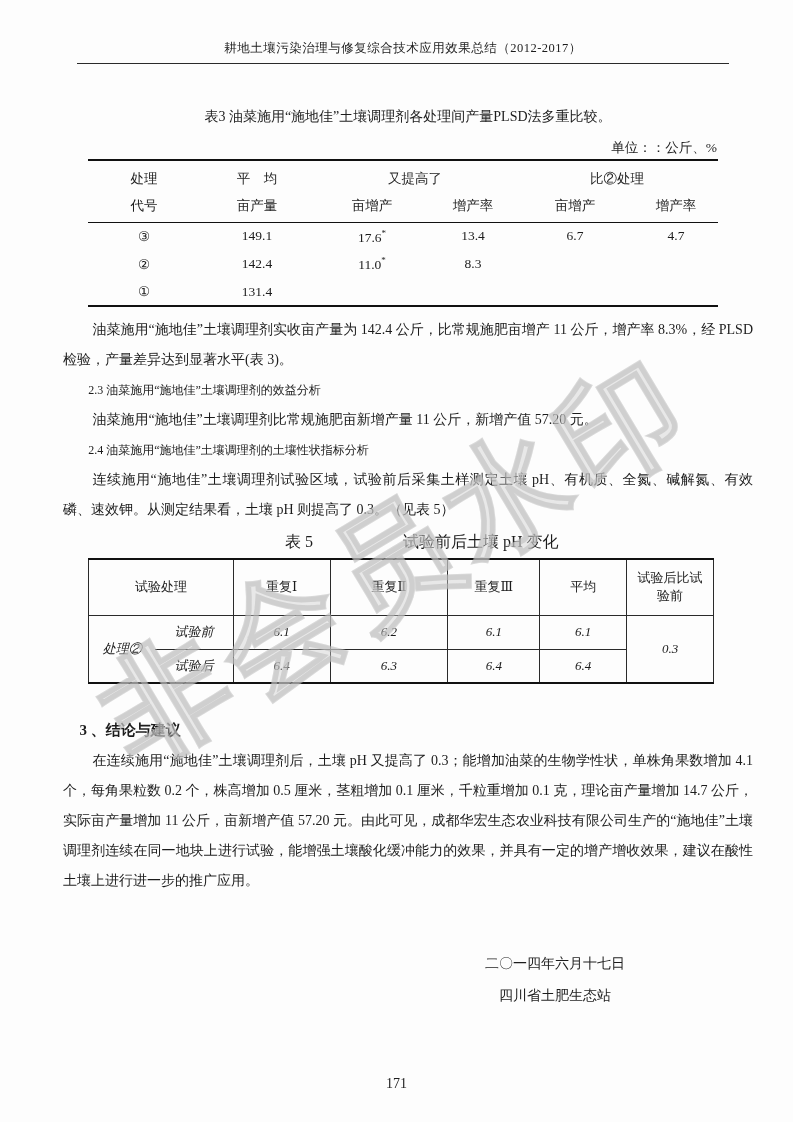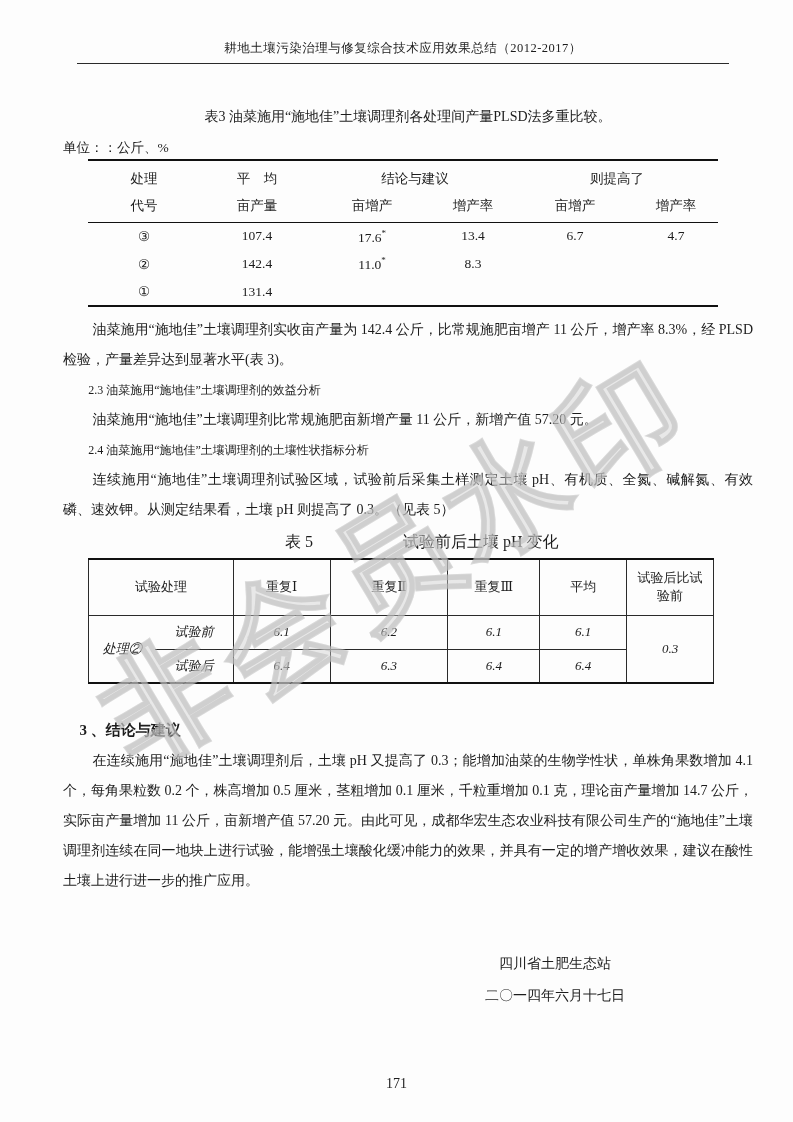--- a/index.html
+++ b/index.html
@@ -15,21 +15,21 @@
     transform:rotate(-31deg); transform-origin:center;
     font-size:122px; font-weight:bold; letter-spacing:10px; white-space:nowrap;
     color:rgba(202,202,202,0.42);
     -webkit-text-stroke:2px rgba(186,186,186,0.55);
     z-index:3; pointer-events:none; text-align:center;
   }
   .content { position:absolute; left:63px; top:0; width:690px; z-index:1; }
   .doc-header { margin:38px 0 0 14px; width:652px; border-bottom:1.5px solid #2a2a2a; text-align:center; padding-bottom:6px; }
   .doc-header span { font-size:12.5px; letter-spacing:0.5px; }
   .t3-title { margin-top:44px; text-align:center; font-size:14px; }
-  .unit-note { margin-top:13px; text-align:left; padding-right:36px; font-size:13.5px; }
+  .unit-note { margin-top:13px; text-align:right; padding-right:36px; font-size:13.5px; }
   
   table { border-collapse:collapse; }
   .t3 { margin:2px 0 0 25px; width:630px; border-top:2px solid #111; border-bottom:2px solid #111; font-size:13.5px; }
   .t3 td { text-align:center; height:28px; padding:0; }
   .t3 .hrow1 td { height:30px; padding-top:6px; }
   .t3 .hrow2 td { height:32px; border-bottom:1.5px solid #111; }
   .t3 sup { font-size:9px; }
   
   .para { font-size:14px; line-height:30px; text-align:justify; }
   .indent { text-indent:2.1em; }
@@ -73,34 +73,34 @@
           <col style="width:114px">
           <col style="width:116px">
         <col style="width:86px">
           <col style="width:118px">
           <col style="width:84px">
       </colgroup>
       <tbody>
           <tr class="hrow1">
         <td>处理</td>
         <td>平　均</td>
-        <td colspan="2">结论与建议</td>
-        <td colspan="2">则提高了</td>
+        <td colspan="2">又提高了</td>
+        <td colspan="2">比②处理</td>
       </tr>
       <tr class="hrow2">
         <td>代号</td>
         <td>亩产量</td>
         <td>亩增产</td>
         <td>增产率</td>
         <td>亩增产</td>
         <td>增产率</td>
       </tr>
       <tr>
         <td>③</td>
-        <td>107.4</td>
+        <td>149.1</td>
         <td><span>17.6</span><sup>*</sup></td>
         <td>13.4</td>
         <td>6.7</td>
         <td>4.7</td>
       </tr>
       <tr>
         <td>②</td>
         <td>142.4</td>
         <td><span>11.0</span><sup>*</sup></td>
         <td>8.3</td>
@@ -164,20 +164,20 @@
         <td>6.4</td>
         <td>6.4</td>
       </tr>
     </tbody>
       </table>
 
     <div class="concl-head">3 、结论与建议</div>
     <p class="para indent concl-para">在连续施用“施地佳”土壤调理剂后，土壤 pH 又提高了 0.3；能增加油菜的生物学性状，单株角果数增加 4.1 个，每角果粒数 0.2 个，株高增加 0.5 厘米，茎粗增加 0.1 厘米，千粒重增加 0.1 克，理论亩产量增加 14.7 公斤，实际亩产量增加 11 公斤，亩新增产值 57.20 元。由此可见，成都华宏生态农业科技有限公司生产的“施地佳”土壤调理剂连续在同一地块上进行试验，能增强土壤酸化缓冲能力的效果，并具有一定的增产增收效果，建议在酸性土壤上进行进一步的推广应用。</p>
 
     <div class="signature">
+      <div>二〇一四年六月十七日</div>
       <div>四川省土肥生态站</div>
-      <div>二〇一四年六月十七日</div>
     </div>
 
   </div>
 
   <div class="page-num">171</div>
 </div>
 
 </body></html>

